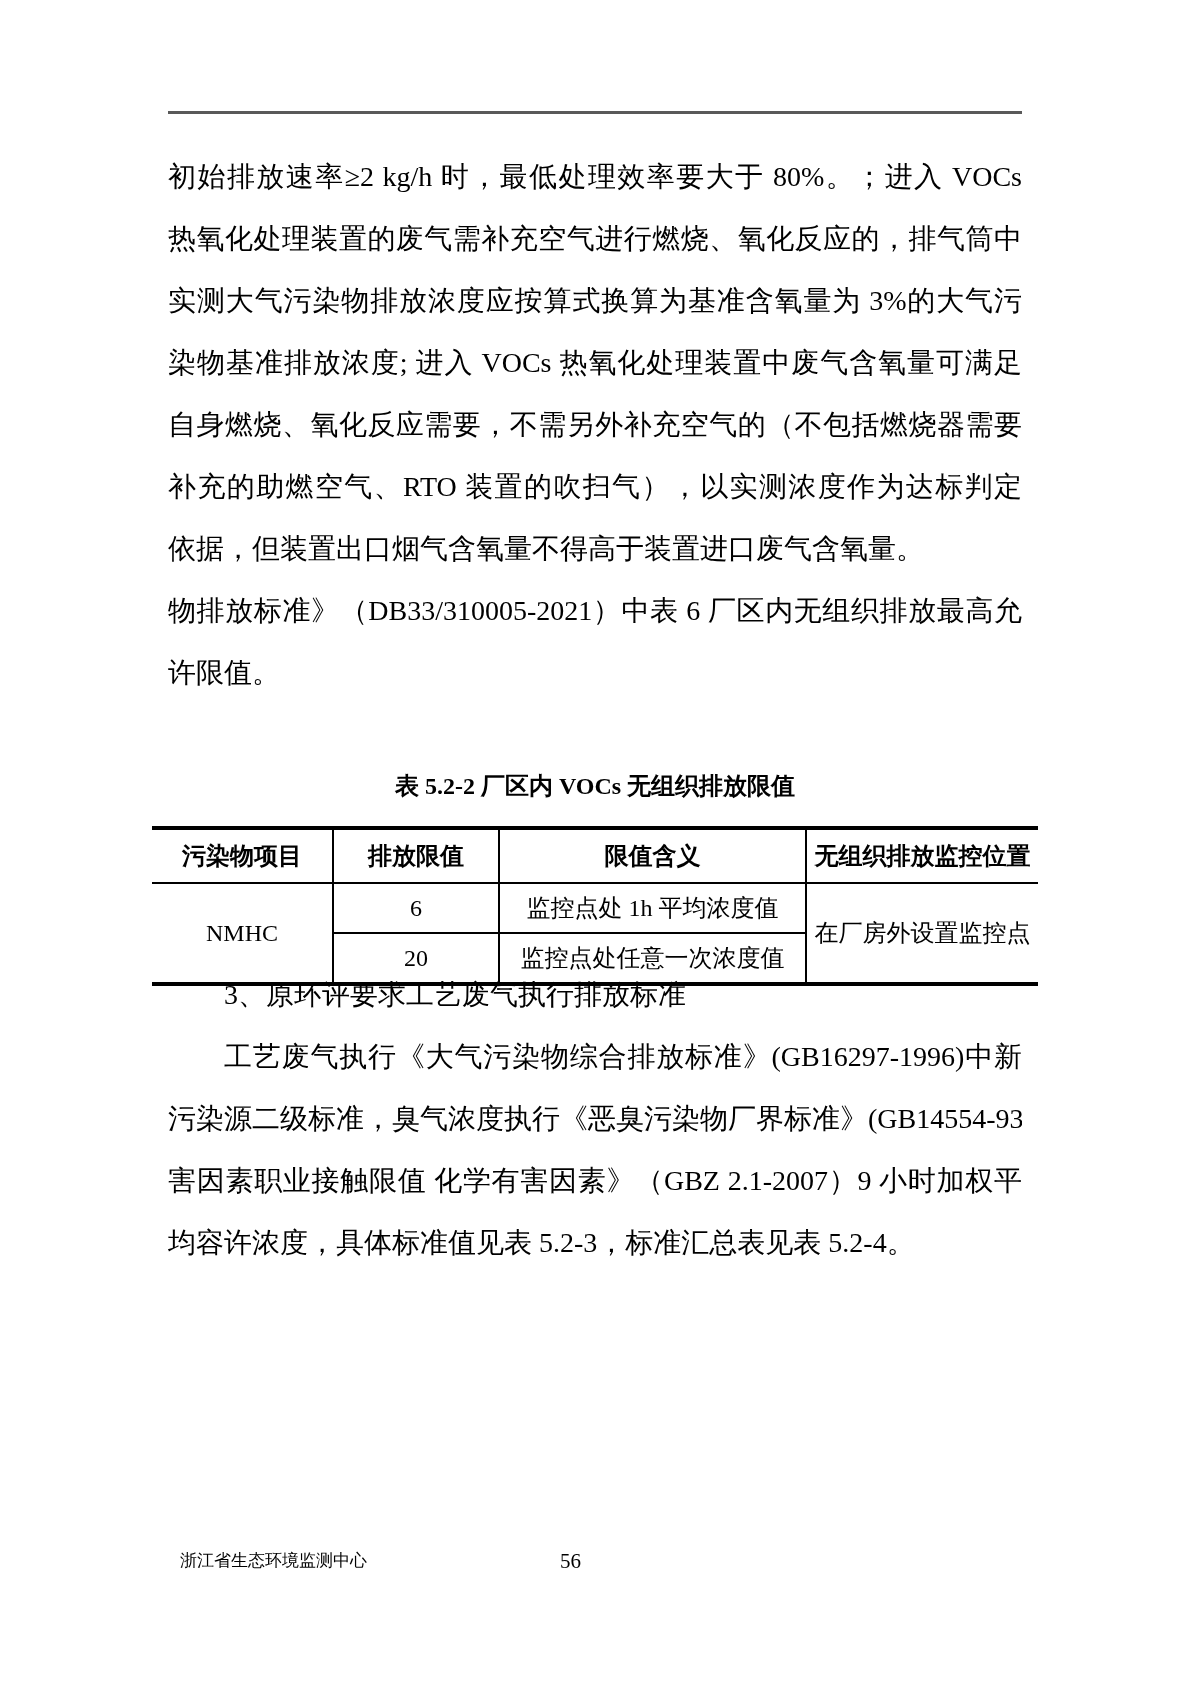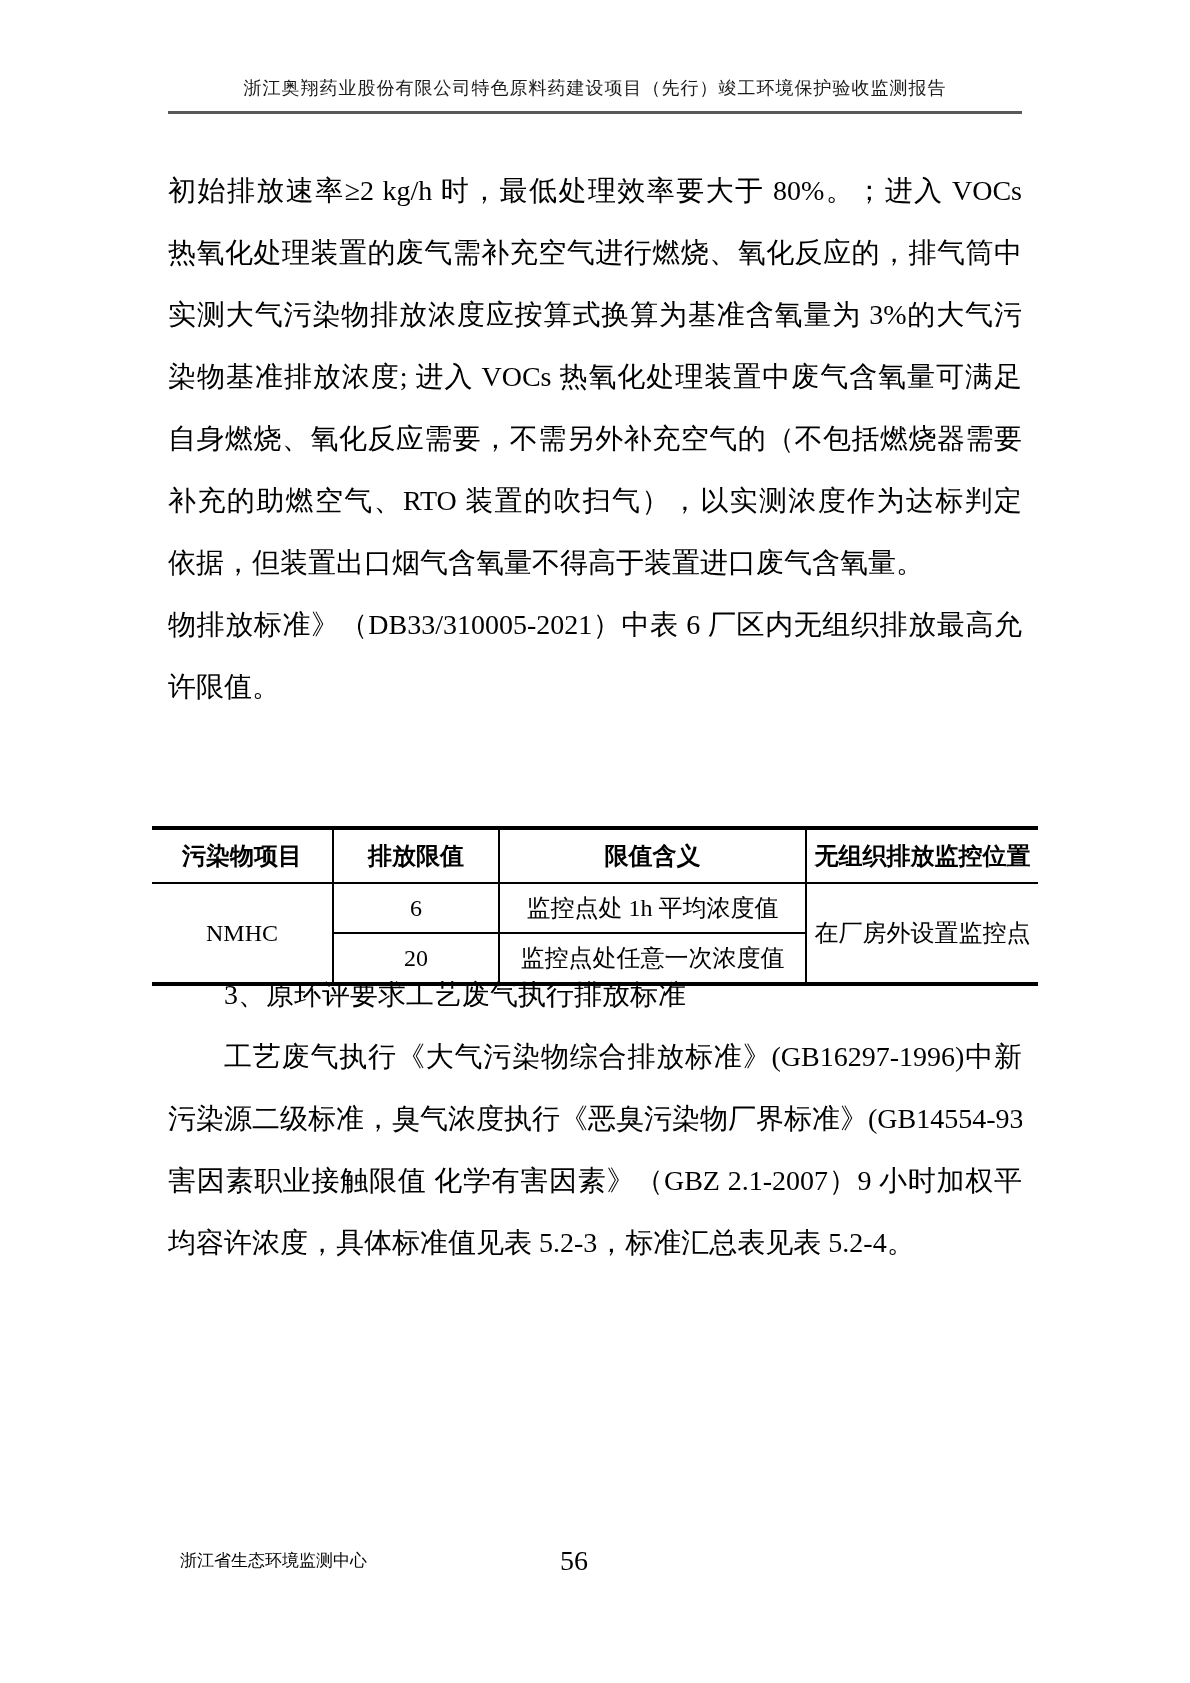--- a/index.html
+++ b/index.html
@@ -17,21 +17,21 @@
     position:absolute; top:76px; left:0; width:100%;
     text-align:center; font-size:18px; color:#1a1a1a;
     letter-spacing:1px;
   }
   .header-rule {
     position:absolute; top:111px; left:168px;
     width:854px; height:3px; background:#595959;
   }
   
   .textblock { position:absolute; left:168px; width:854px; }
-  #block1 { top:160px; }
+  #block1 { top:146px; }
   #block2 { top:964px; }
   .line {
     height:62px; line-height:62px; font-size:28px;
     text-align:justify; text-align-last:justify;
     text-justify:inter-character;
     overflow:hidden; white-space:nowrap;
   }
   .line.last { text-align:left; text-align-last:left; }
   .line.indent { text-indent:56px; }
   
@@ -52,43 +52,43 @@
   td { height:48px; font-weight:normal; }
   .c2, .c3, .c4 { border-left:2px solid #000; }
   tr.r2 td { border-top:2px solid #000; }
   
   .footer-org {
     position:absolute; top:1546px; left:180px;
     font-size:17px; line-height:30px;
   }
   .footer-page {
     position:absolute; top:1546px; left:560px;
-    font-size:28px; line-height:30px;
+    font-size:21px; line-height:30px;
   }
 </style>
 </head>
 <body>
 
 <div class="page">
 
-  <div class="header-title">浙江奥翔药业股份有限公司特色原料药建设项目（先行）竣工环境保护验收监测报告</div>
   <div class="header-rule"></div>
 
   <div class="textblock" id="block1">
     <div class="line">初始排放速率≥2 kg/h 时，最低处理效率要大于 80%。；进入 VOCs</div>
     <div class="line">热氧化处理装置的废气需补充空气进行燃烧、氧化反应的，排气筒中</div>
     <div class="line">实测大气污染物排放浓度应按算式换算为基准含氧量为 3%的大气污</div>
     <div class="line">染物基准排放浓度; 进入 VOCs 热氧化处理装置中废气含氧量可满足</div>
     <div class="line">自身燃烧、氧化反应需要，不需另外补充空气的（不包括燃烧器需要</div>
     <div class="line">补充的助燃空气、RTO 装置的吹扫气），以实测浓度作为达标判定</div>
     <div class="line last">依据，但装置出口烟气含氧量不得高于装置进口废气含氧量。</div>
     <div class="line">物排放标准》（DB33/310005-2021）中表 6 厂区内无组织排放最高允</div>
     <div class="line last">许限值。</div>
   </div>
 
+  <div class="table-caption">表 5.2-2 厂区内 VOCs 无组织排放限值</div>
 
   <div class="tbl-wrap">
     <table>
       <colgroup>
         <col style="width:181px">
         <col style="width:166px">
         <col style="width:307px">
         <col style="width:232px">
       </colgroup>
       <thead>

